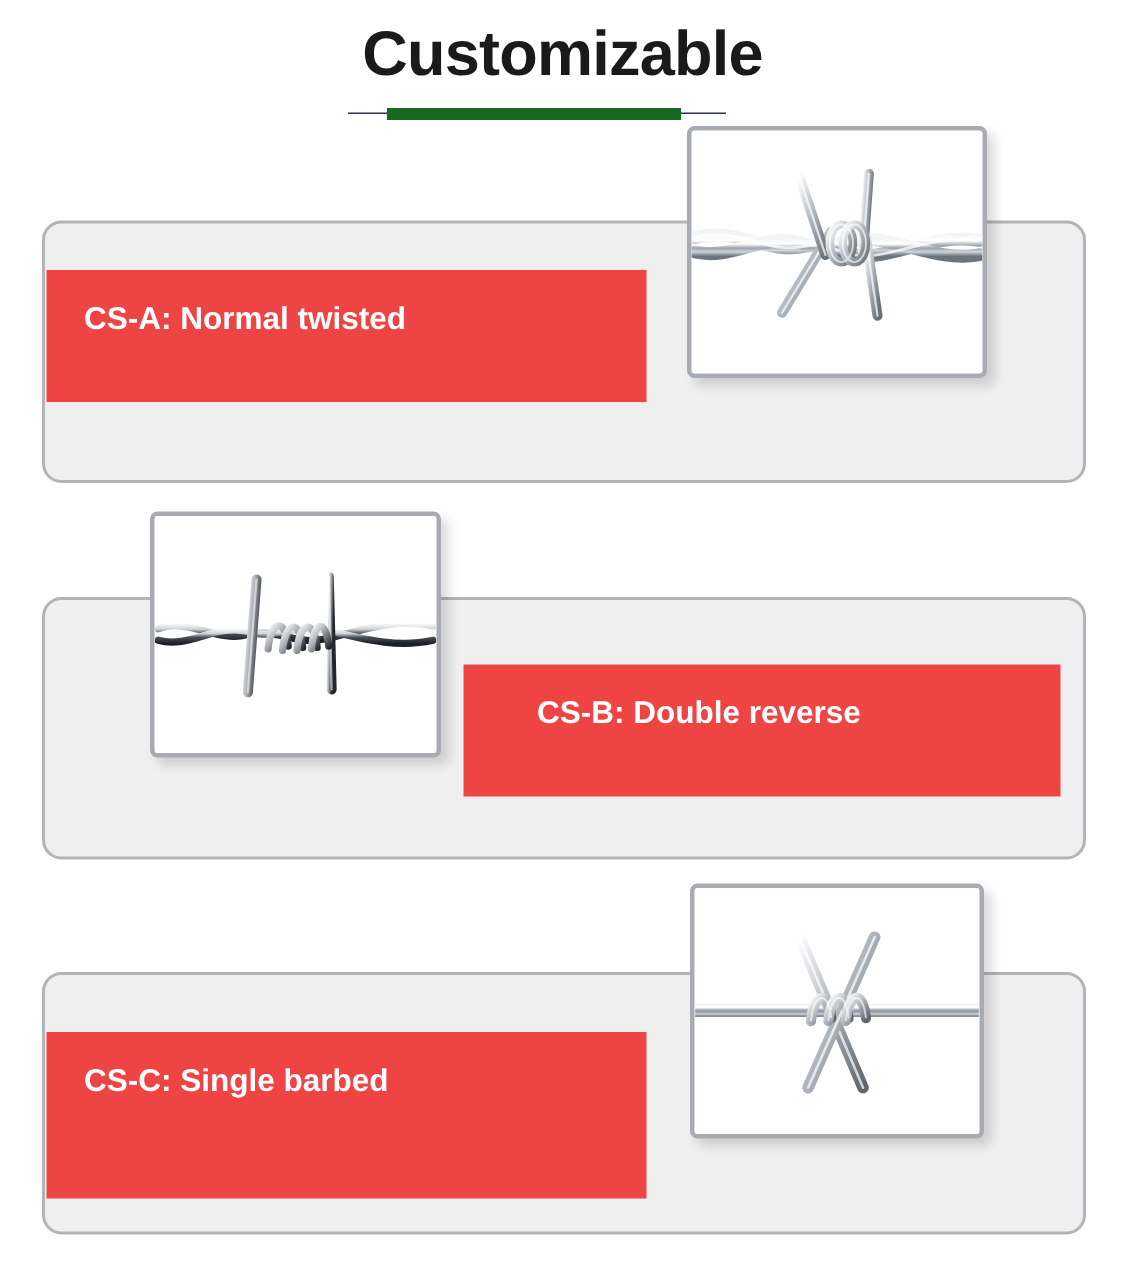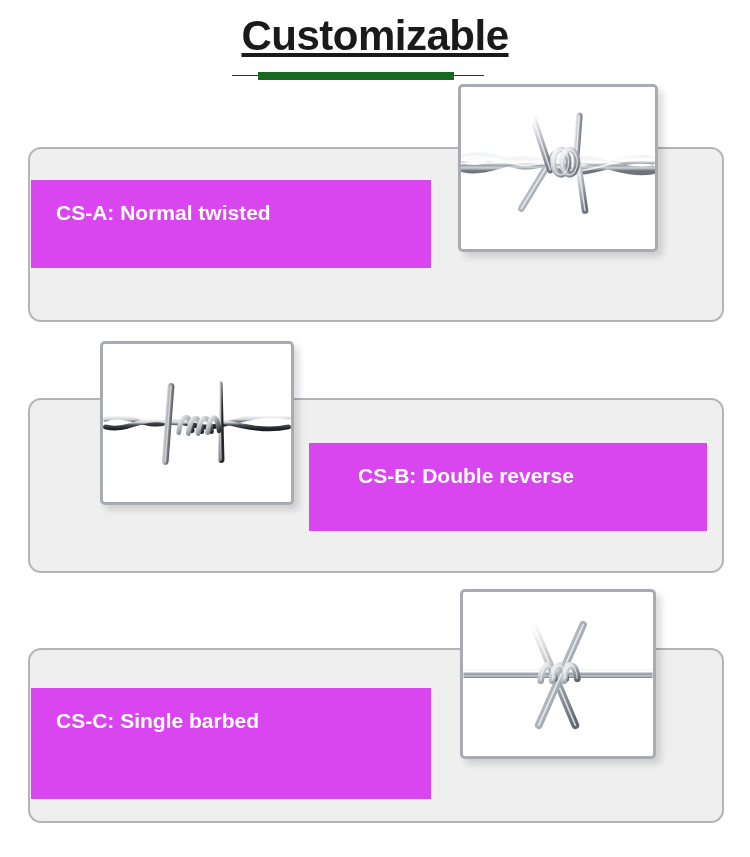--- a/index.html
+++ b/index.html
@@ -26,21 +26,20 @@
   }
   .page-title {
     margin: 0;
     padding-top: 10px;
     font-size: 42px;
     line-height: 52px;
     font-weight: bold;
     color: #1a1a1a;
     letter-spacing: -0.5px;
     font-family: "Liberation Sans", sans-serif;
-    text-decoration: underline;
   }
   .divider {
     position: absolute;
     left: 232px;
     top: 72px;
     width: 252px;
     height: 8px;
   }
   .divider-line {
     position: absolute;
@@ -70,21 +69,21 @@
     border-radius: 13px;
     box-sizing: border-box;
   }
   #card-1 { top: 147px; }
   #card-2 { top: 398px; }
   #card-3 { top: 648px; }
 
   
   .label-band {
     position: absolute;
-    background: #d946ef;
+    background: #ef4444;
     box-sizing: border-box;
     padding: 14px 0 14px 0;
   }
   .label-line {
     color: #ffffff;
     font-size: 21px;
     font-weight: bold;
     line-height: 38px;
     font-family: "Liberation Sans", sans-serif;
     white-space: nowrap;

